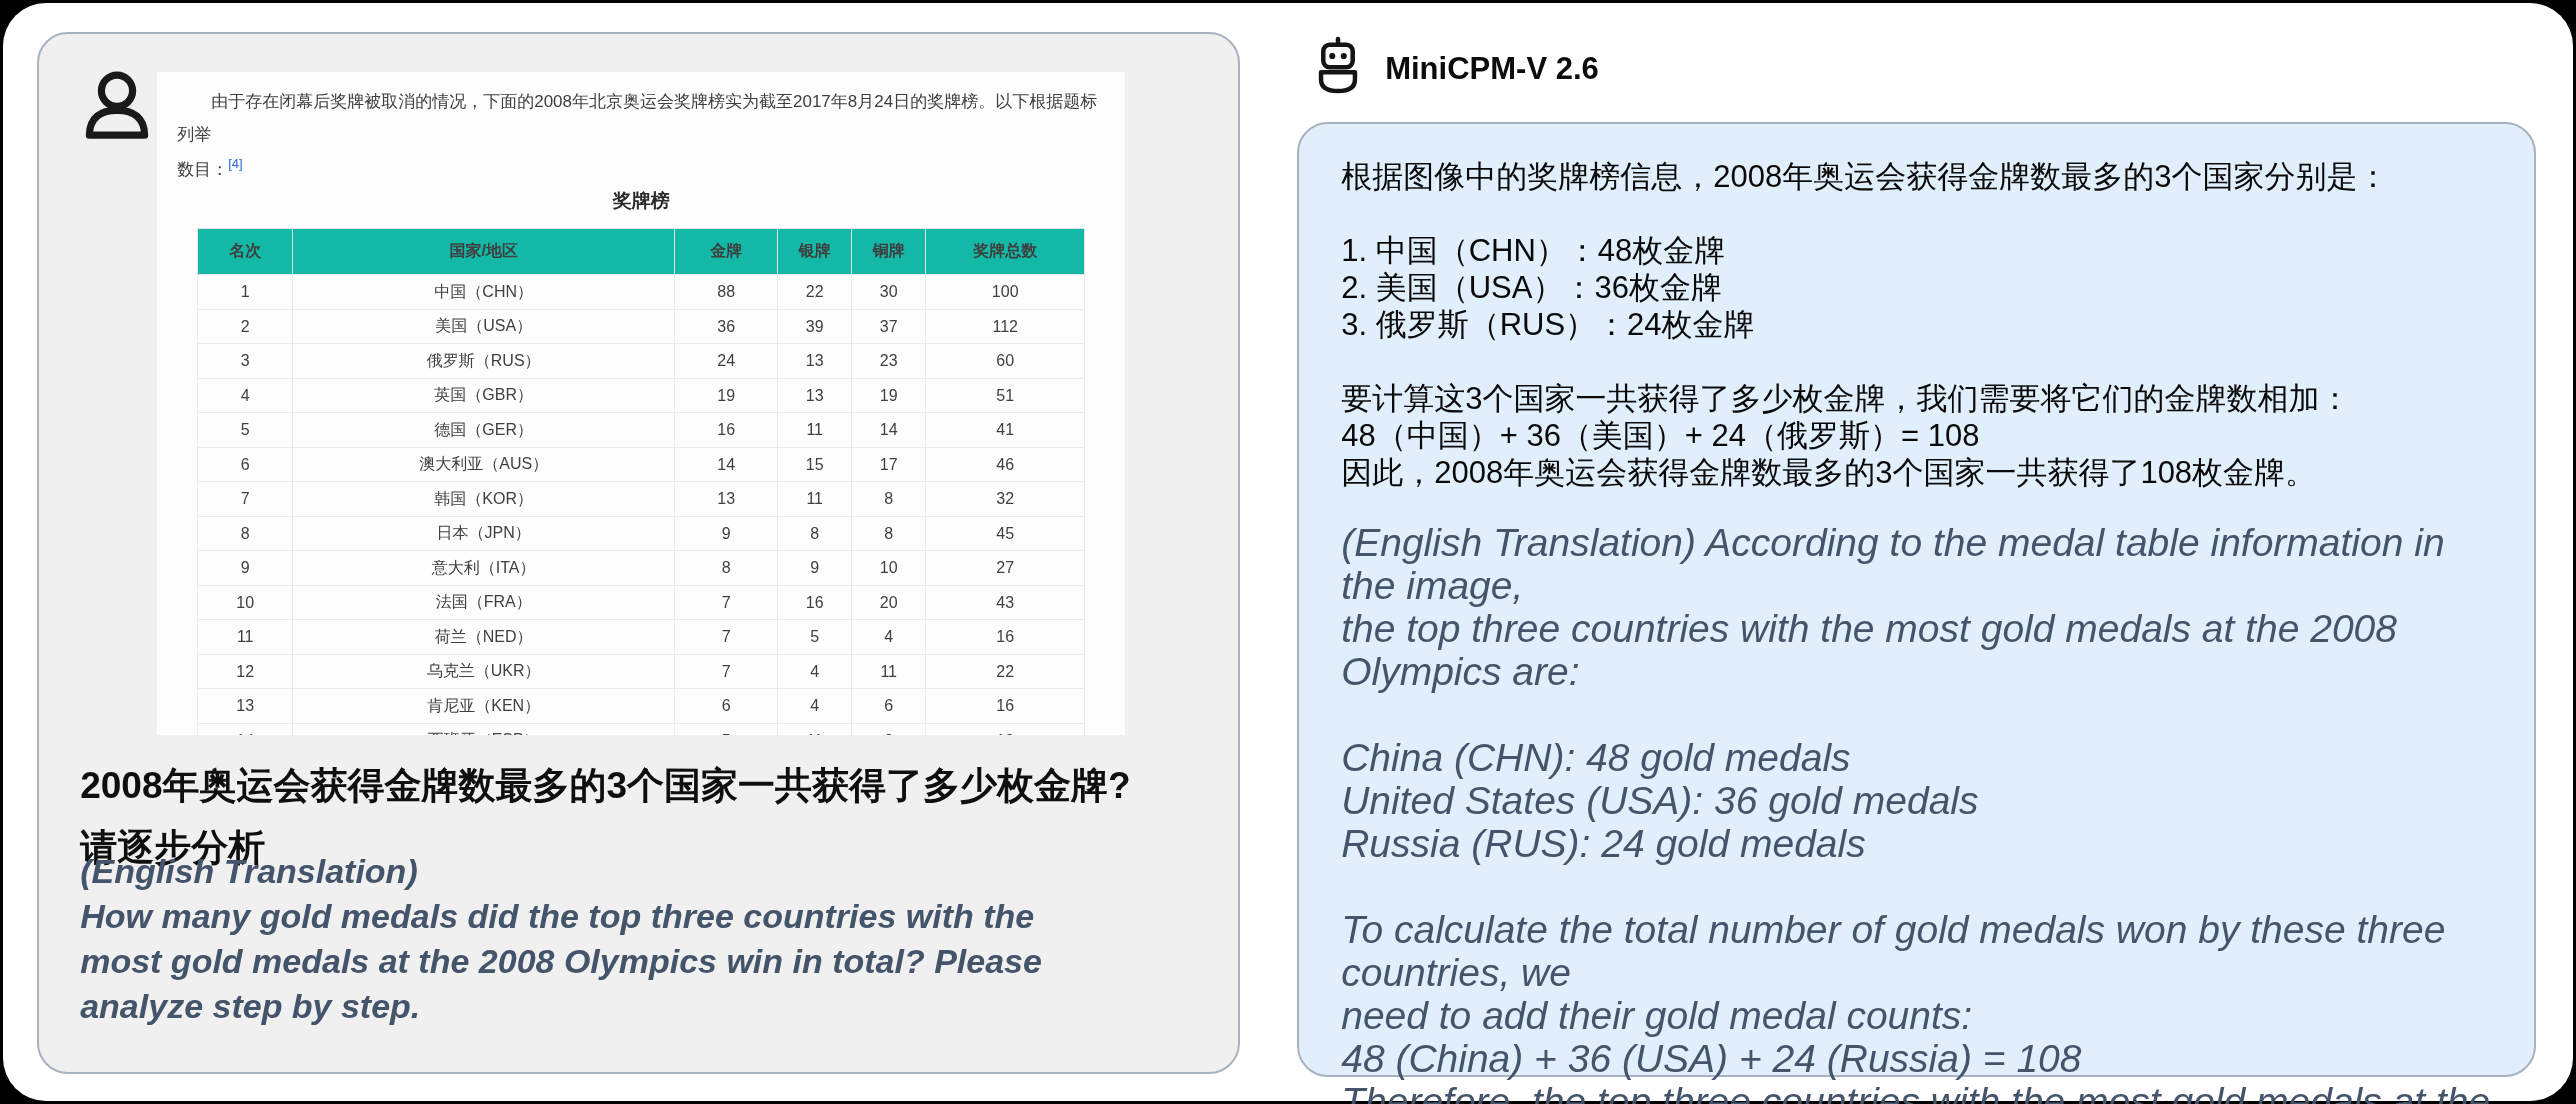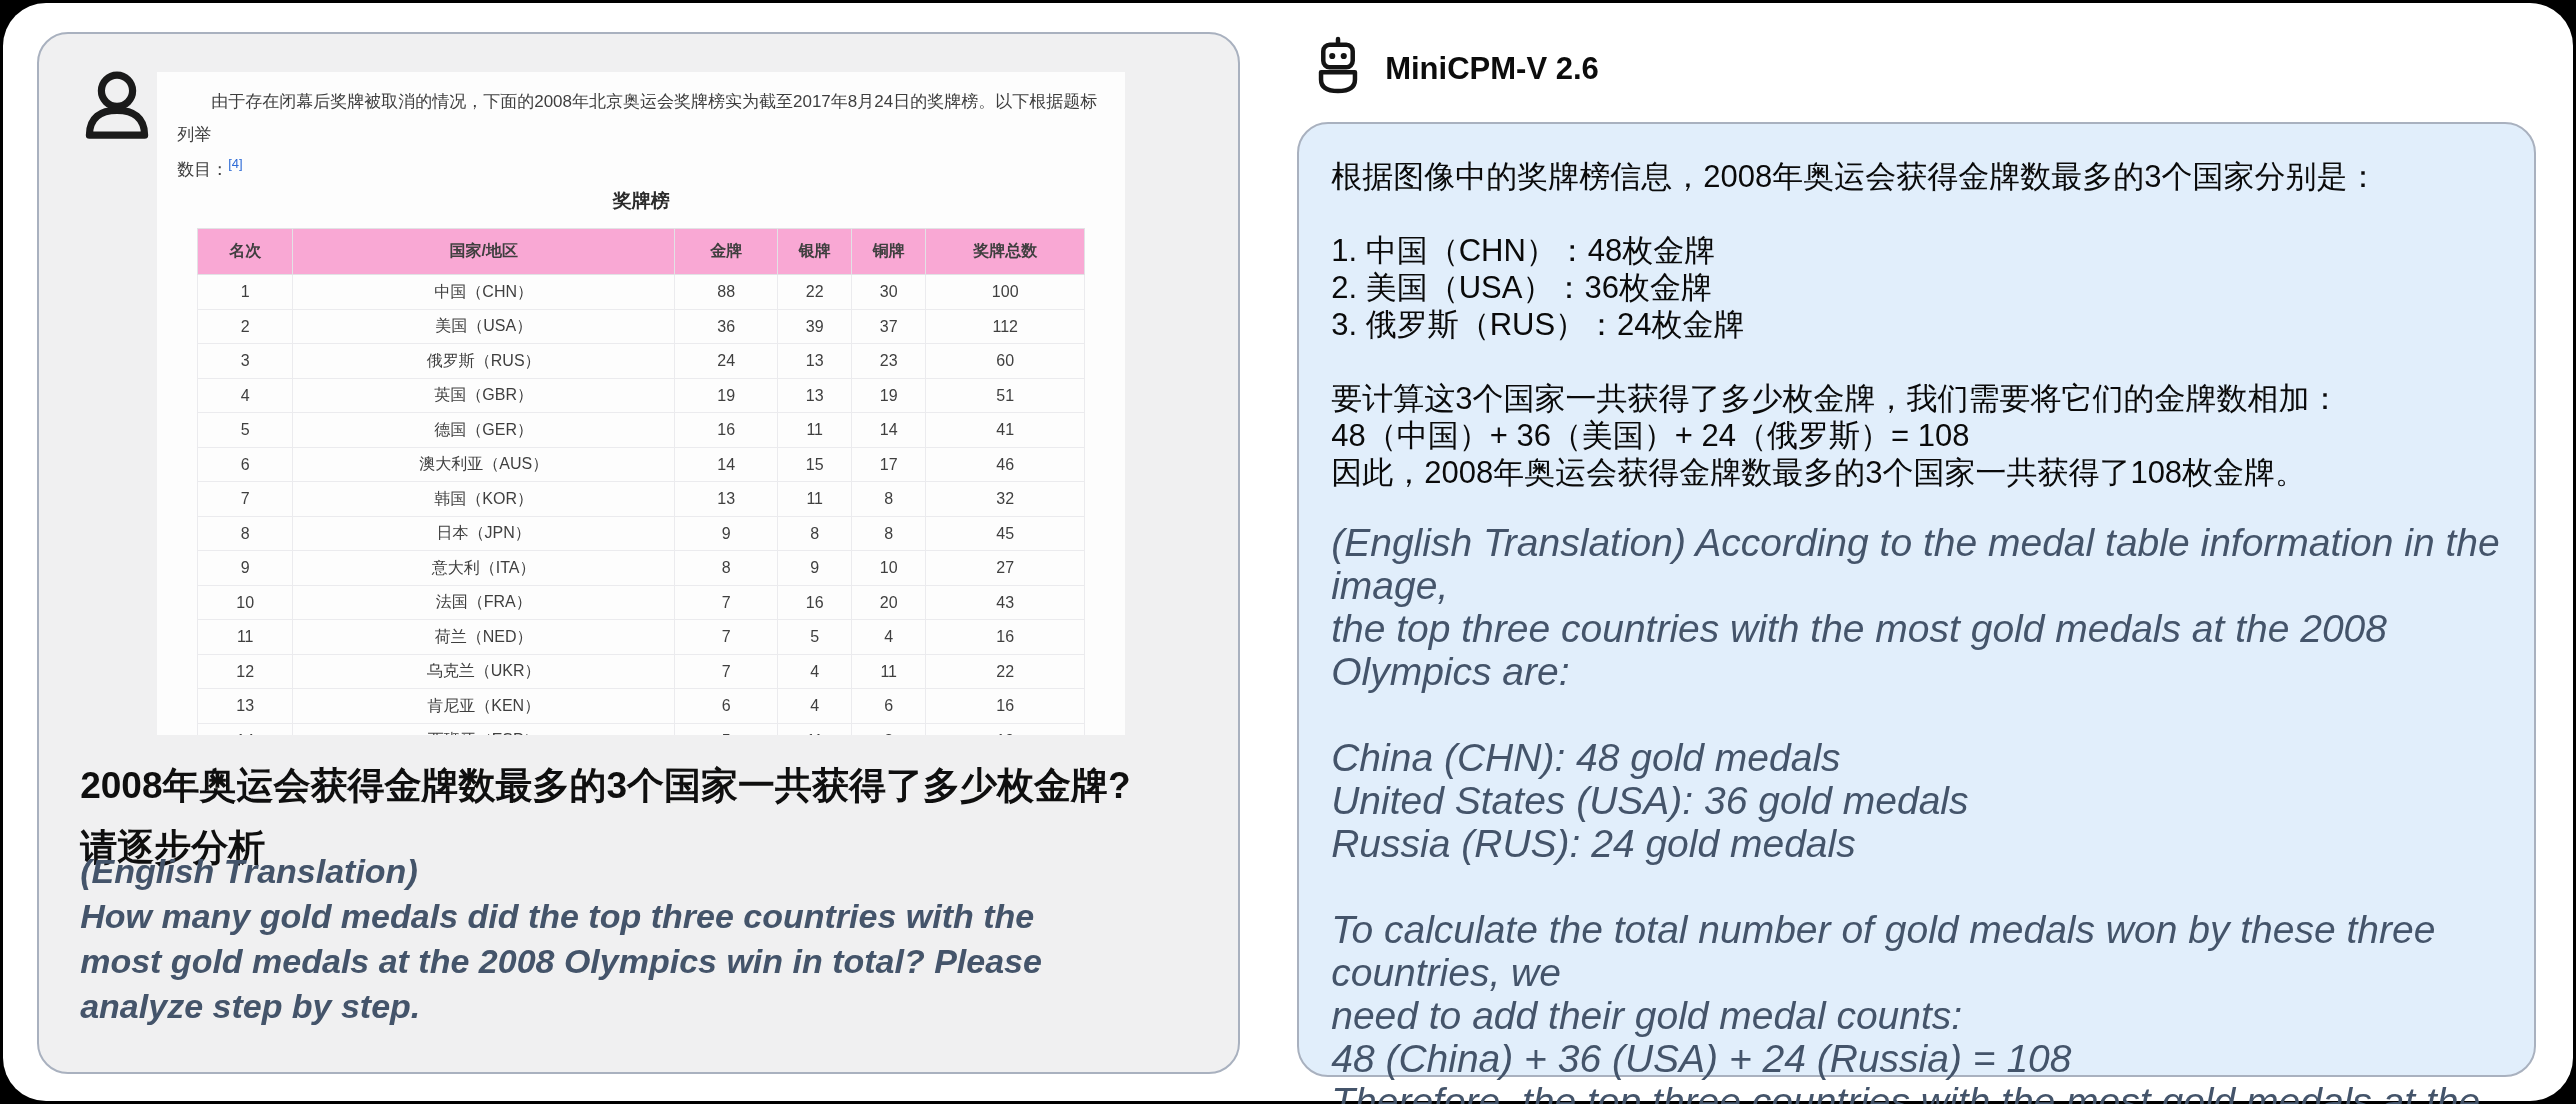--- a/index.html
+++ b/index.html
@@ -30,21 +30,21 @@
     margin:14px auto 0 auto;border-collapse:collapse;width:887px;
     font-size:16px;color:#3f3f3f;table-layout:fixed;
   }
   table.medal col.c-rank{width:95px}
   table.medal col.c-country{width:382px}
   table.medal col.c-gold{width:103px}
   table.medal col.c-silver{width:74px}
   table.medal col.c-bronze{width:74px}
   table.medal col.c-total{width:159px}
   table.medal th{
-    background:#f9a8d4;height:43px;font-weight:700;border:1.1px solid #e2e2e5;text-align:center;
+    background:#14b8a6;height:43px;font-weight:700;border:1.1px solid #e2e2e5;text-align:center;
   }
   table.medal td{
     height:31.5px;text-align:center;border:1.1px solid #ebebee;background:#fdfdfd;
   }
 
   .question-zh{
     position:absolute;left:41px;top:721px;width:1127px;
     font-size:37px;font-weight:700;color:#0f0f0f;line-height:1.66;white-space:pre-line;
   }
   .question-en{
@@ -53,21 +53,21 @@
   }
 
   
   .model-header{position:absolute;left:1303px;top:33px;display:flex;align-items:center;gap:15px;}
   .robot-icon{width:64px;height:65px;}
   .model-name{font-size:31px;font-weight:700;color:#0c0c0c;}
 
   .answer-box{
     position:absolute;left:1294px;top:119px;width:1239px;height:955px;box-sizing:border-box;
     background:#e1eefb;border:2.7px solid #a9b1bf;border-radius:31px;
-    padding:34px 32px;
+    padding:34px 42px;
   }
   .answer-zh{font-size:31px;line-height:37px;color:#0a0a0a;white-space:pre-line;}
   .answer-en{margin-top:30px;font-size:39px;line-height:43px;font-style:italic;color:#44546a;white-space:pre-line;}
 </style>
 </head>
 <body>
 
 <div class="frame">
 
   <div class="user-panel">

